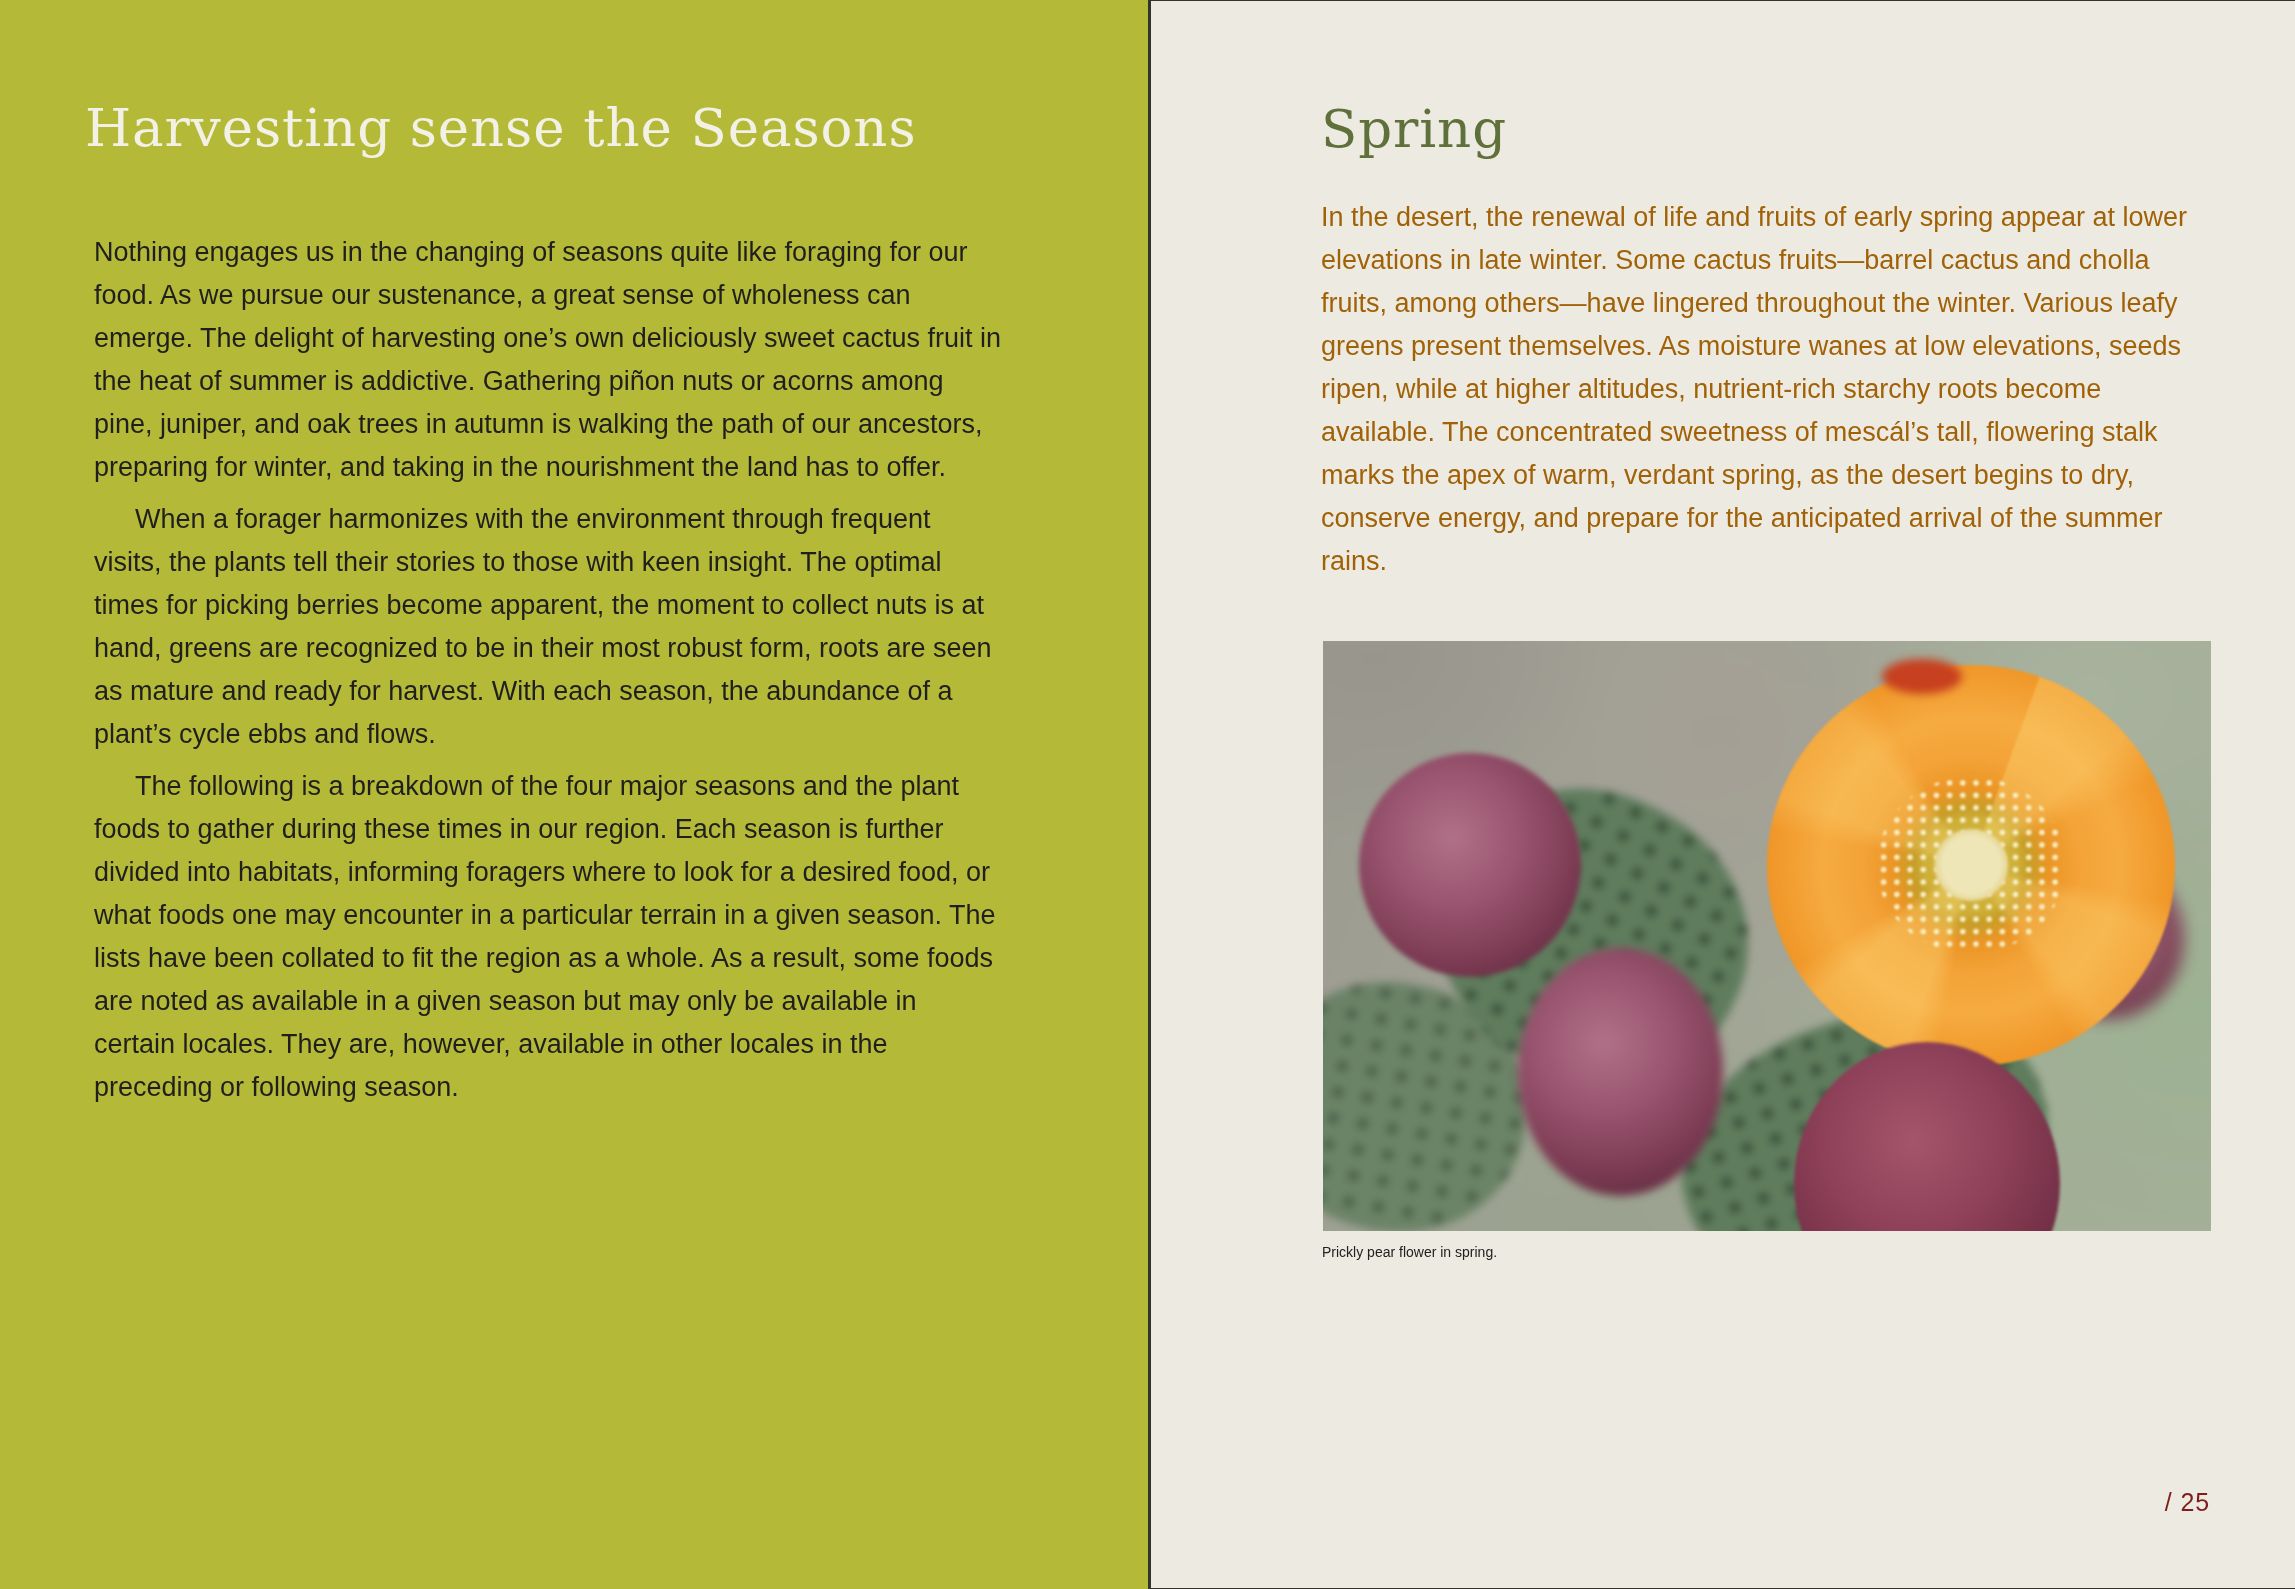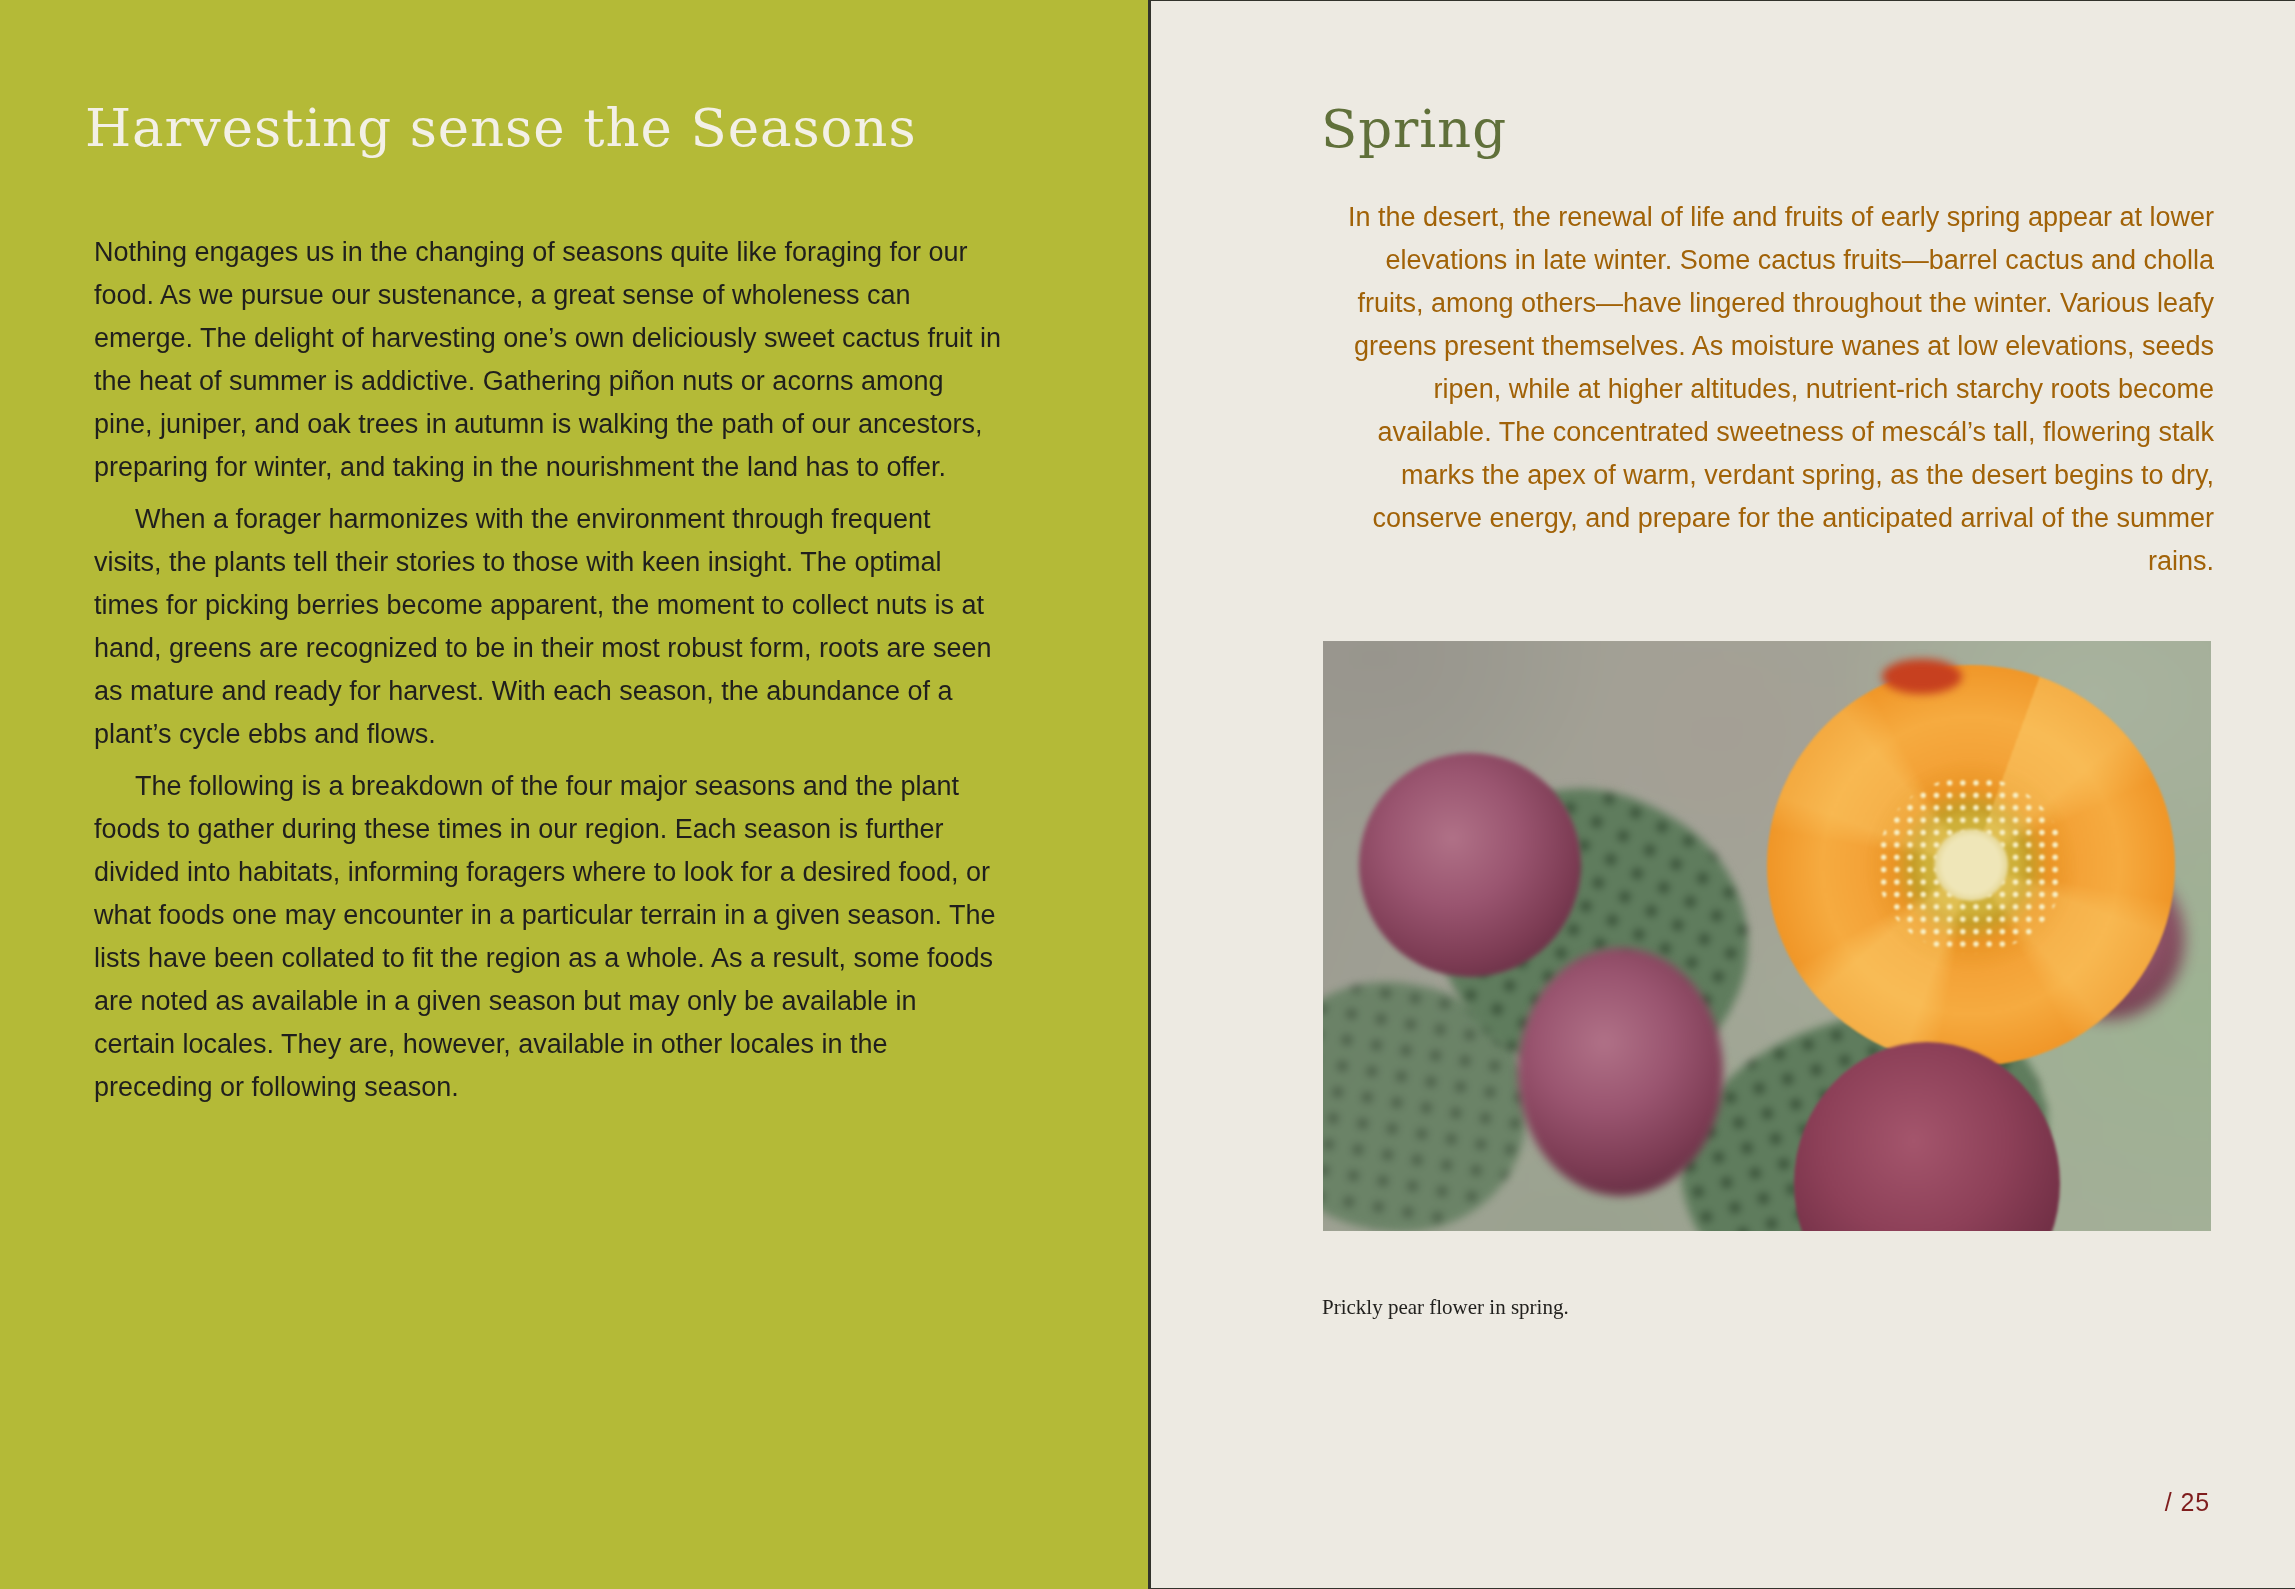--- a/index.html
+++ b/index.html
@@ -28,21 +28,21 @@
     position:absolute; left:85px; top:222px; width:925px;
     font-size:27px; line-height:43px; color:#201f1d;
   }
   .body-text p { margin:9px; }
   .body-text p.indent { text-indent:41px; }
 
   
   .page-right {
     position:absolute; left:1148px; top:0; width:1148px; height:1589px;
     background:#edeae2;
-    border:1.8px solid #32332c; border-left-width:3.5px;text-align:right;
+    border:1.8px solid #32332c; border-left-width:3.5px;
   }
   .page-right .page-title {
     position:absolute; left:170px; top:97px;
     font-family:"DejaVu Serif","Liberation Serif",serif;
     font-weight:400; font-size:53px; line-height:62px; letter-spacing:0.9px;
     color:#60703a;
   }
   .page-right .section-paragraph {
     position:absolute; left:170px; top:195px; width:893px;
     font-size:27px; line-height:43px; color:#a16207;
@@ -117,22 +117,22 @@
     background-size:13.2px 12.4px;
   }
   .pistil {
     left:50%; top:50%; width:18%; height:18%; transform:translate(-50%,-50%);
     border-radius:50%;
     background: radial-gradient(circle, #efe6b8 0 55%, #d6bc58 100%);
     filter:blur(0.9px);
   }
 
   .photo-caption {
-    position:absolute; left:171px; top:1294px;
-    font-size:21px; line-height:25px; color:#22211e;font-family:Liberation Serif, serif;
+    position:absolute; left:171px; top:1239px;
+    font-size:14px; line-height:25px; color:#22211e;
   }
   .folio {
     position:absolute; right:85px; top:1487px;
     font-size:25px; color:#7f1d1d; letter-spacing:0.9px;
   }
 </style>
 </head>
 <body>
 
 <div class="spread">

